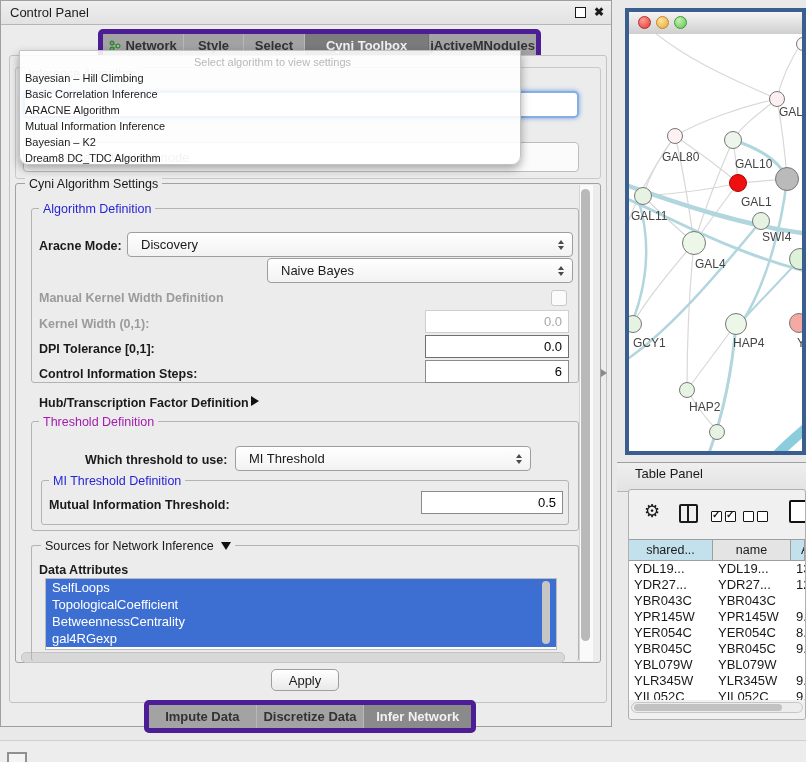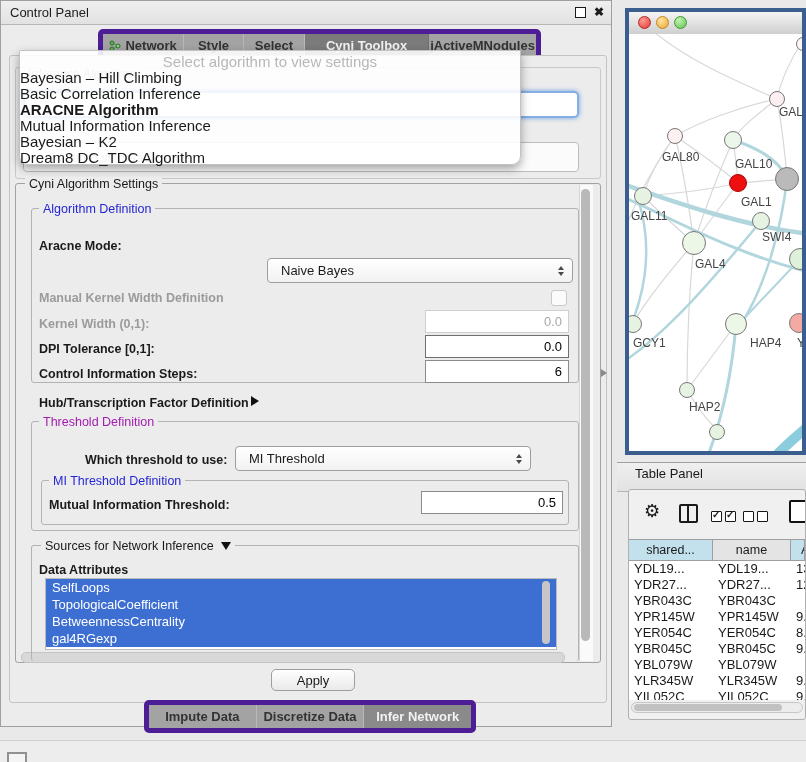--- a/index.html
+++ b/index.html
@@ -29,21 +29,21 @@
   .combo .cval{padding-left:13px;white-space:nowrap;overflow:hidden}
   .spin{position:absolute;right:8px;top:50%;transform:translateY(-50%);display:flex;flex-direction:column;gap:2px}
   .tu{width:0;height:0;border-left:3.5px solid transparent;border-right:3.5px solid transparent;border-bottom:4.5px solid #4a4a4a}
   .td{width:0;height:0;border-left:3.5px solid transparent;border-right:3.5px solid transparent;border-top:4.5px solid #4a4a4a}
   .inp{position:absolute;box-sizing:border-box;background:#fff;font-size:13px;text-align:right;
        padding-right:6px;font-family:"Liberation Sans",sans-serif}
   input.inp{border:1px solid #8b8b8b}
   
   .ddov{position:absolute;background:rgba(255,255,255,0.88);border:1px solid #c2c2c2;
         border-radius:1px 1px 9px 9px;box-shadow:0 4px 10px rgba(0,0,0,0.35);box-sizing:border-box}
-  .ddi{font-size:15px;line-height:16px;white-space:nowrap;cursor:default}
+  .ddi{font-size:11px;line-height:16px;padding-left:5px;white-space:nowrap;cursor:default}
   
   .attr{font-size:13px;line-height:17px;color:#fff;background:#3d6fd2;padding-left:6px;white-space:nowrap}
   .scroll-thumb{position:absolute;background:#b9b9b9;border-radius:5px}
   
   .btn{position:absolute;background:linear-gradient(#ffffff,#e9e9e9);border:1px solid #9e9e9e;border-radius:5px;
        font-size:13px;display:flex;align-items:center;justify-content:center;box-sizing:border-box;cursor:default}
   
   .nodecirc{position:absolute;border:1px solid #777;border-radius:50%;box-sizing:border-box}
   .nodelab{position:absolute;font-size:12px;color:#444;white-space:nowrap}
   
@@ -100,38 +100,45 @@
   <div class="abs" style="left:22px;top:90px;width:556px;height:27px;background:#fff;border:2px solid #85aee3;
               border-radius:5px;box-shadow:0 0 5px #6f9fe0;box-sizing:border-box"></div>
   <div class="combo" style="left:22px;top:141px;width:556px;height:30px;border-color:#bdbdbd;background:#fbfbfb">
     <span class="cval" style="color:#9a9a9a">gal-filtered.sif default node</span>
   </div>
 
   <div class="ddov" style="left:18px;top:49px;width:502px;height:115px;padding-top:3px">
     <div class="ddi" style="text-align:center;color:#b8b8b8">Select algorithm to view settings</div>
     <div class="ddi">Bayesian – Hill Climbing</div>
     <div class="ddi">Basic Correlation Inference</div>
-    <div class="ddi" style="font-weight:bold">ARACNE Algorithm</div>
+    <div class="ddi" style="font-weight:normal">ARACNE Algorithm</div>
     <div class="ddi">Mutual Information Inference</div>
     <div class="ddi">Bayesian – K2</div>
     <div class="ddi">Dream8 DC_TDC Algorithm</div>
   </div>
 
   <div class="gb" style="left:14px;top:182px;width:586px;height:480px;border-color:#a2a2a2;overflow:hidden"></div>
   <span class="legend" style="left:24px;top:176px;color:#1a1a1a">Cyni Algorithm Settings</span>
 
   <div class="abs" style="left:578px;top:184px;width:13px;height:476px;background:#fafafa;border-left:1px solid #d6d6d6"></div>
   <div class="scroll-thumb" style="left:580px;top:188px;width:9px;height:452px"></div>
 
   <div class="scroll-thumb" style="left:20px;top:651px;width:542px;height:9px;background:#d8d8d8;border:1px solid #c4c4c4"></div>
 
   <div class="gb" style="left:30px;top:207px;width:548px;height:175px;border-color:#b3b3b3"></div>
   <span class="legend" style="left:38px;top:201px;color:#2525d6">Algorithm Definition</span>
 
   <span class="lbl" style="left:38px;top:238px">Aracne Mode:</span>
+  <div class="combo" style="left:126px;top:231px;width:446px;height:25px">
+    <span class="cval">Discovery</span>
+    <span class="spin">
+        <span class="tu"></span>
+        <span class="td"></span>
+      </span>
+  </div>
 
   <div class="combo" style="left:266px;top:257px;width:306px;height:25px">
     <span class="cval">Naive Bayes</span>
     <span class="spin">
         <span class="tu"></span>
         <span class="td"></span>
       </span>
   </div>
 
   <span class="lbl dim" style="left:38px;top:290px">Manual Kernel Width Definition</span>
@@ -174,21 +181,21 @@
   <span class="lbl" style="left:38px;top:562px">Data Attributes</span>
 
   <div class="abs" style="left:44px;top:577px;width:512px;height:72px;background:#fff;border:1px solid #bbb;box-sizing:border-box;overflow:hidden">
     <div class="attr">SelfLoops</div>
     <div class="attr">TopologicalCoefficient</div>
     <div class="attr">BetweennessCentrality</div>
     <div class="attr">gal4RGexp</div>
   </div>
   <div class="scroll-thumb" style="left:541px;top:580px;width:8px;height:63px;background:#c6c6c6"></div>
 
-  <div class="btn" style="left:270px;top:668px;width:84px;height:22px">
+  <div class="btn" style="left:270px;top:668px;width:68px;height:22px">
     <span>Apply</span>
   </div>
 
   <div class="seg" style="left:143px;top:699px;width:322px">
     <div class="sgi" style="width:110px">
       <span>Impute Data</span>
     </div>
     <div class="sgi" style="width:110px">
       <span>Discretize Data</span>
     </div>
@@ -261,21 +268,21 @@
     <span class="nodecirc" style="left:80px;top:390px;width:16px;height:16px;background:#e6f3e2"></span>
 
     <span class="nodelab" style="left:150px;top:71px">GAL</span>
     <span class="nodelab" style="left:33px;top:116px">GAL80</span>
     <span class="nodelab" style="left:106px;top:123px">GAL10</span>
     <span class="nodelab" style="left:112px;top:161px">GAL1</span>
     <span class="nodelab" style="left:2px;top:175px">GAL11</span>
     <span class="nodelab" style="left:133px;top:196px">SWI4</span>
     <span class="nodelab" style="left:66px;top:223px">GAL4</span>
     <span class="nodelab" style="left:4px;top:302px">GCY1</span>
-    <span class="nodelab" style="left:121px;top:302px">HAP4</span>
+    <span class="nodelab" style="left:104px;top:302px">HAP4</span>
     <span class="nodelab" style="left:168px;top:302px">Y</span>
     <span class="nodelab" style="left:60px;top:366px">HAP2</span>
   </div>
 </div>
 
 <div class="abs" style="left:617px;top:462px;width:189px;height:30px;background:linear-gradient(#efefef,#e2e2e2);
             border-top:1px solid #9f9f9f;border-bottom:1px solid #b6b6b6;box-sizing:border-box;
             font-size:13px;line-height:21px">
   <span style="padding-left:18px">Table Panel</span>
 </div>

